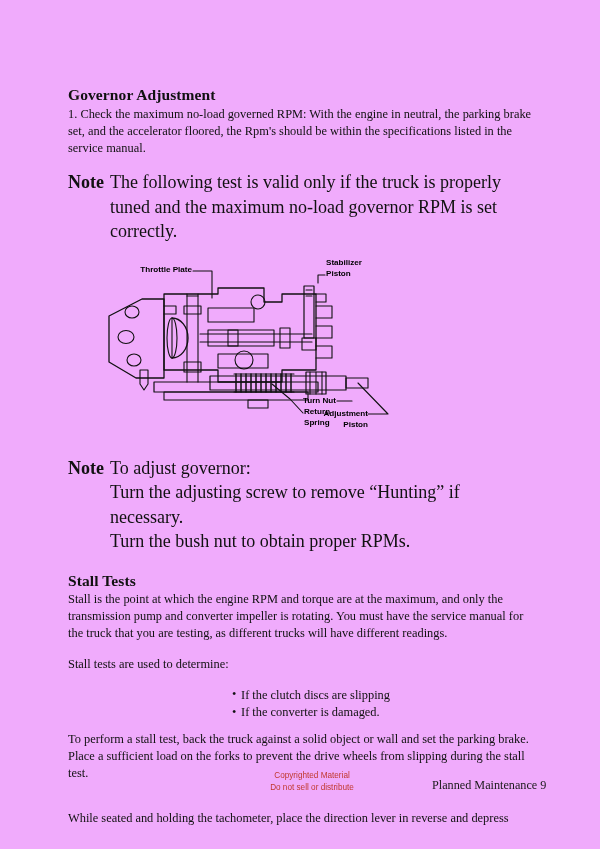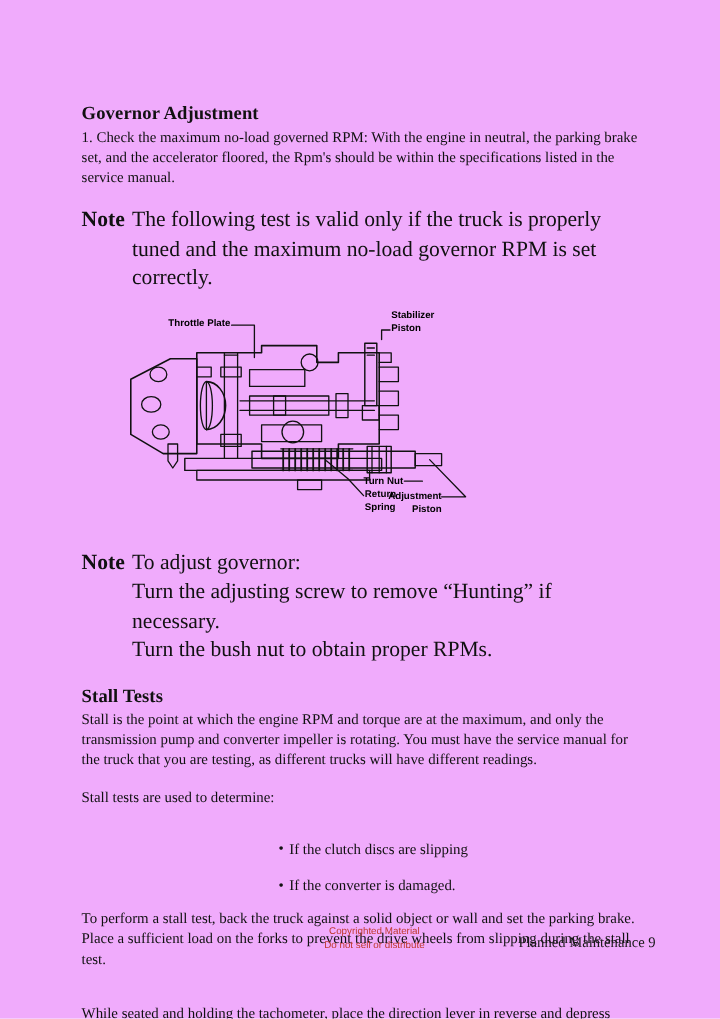--- a/index.html
+++ b/index.html
@@ -72,21 +72,20 @@
   .bullet-list {
     margin: 0;
     padding: 0 0 0 164px;
     list-style: none;
     font-size: 12.4px;
     line-height: 1.38;
   }
   .bullet-list li {
     position: relative;
     padding-left: 9px;
-    margin-top: 13px;
   }
   .bullet-list li::before {
     content: "\2022";
     position: absolute;
     left: 0;
     top: -0.5px;
   }
   
   .figure {
     position: relative;

